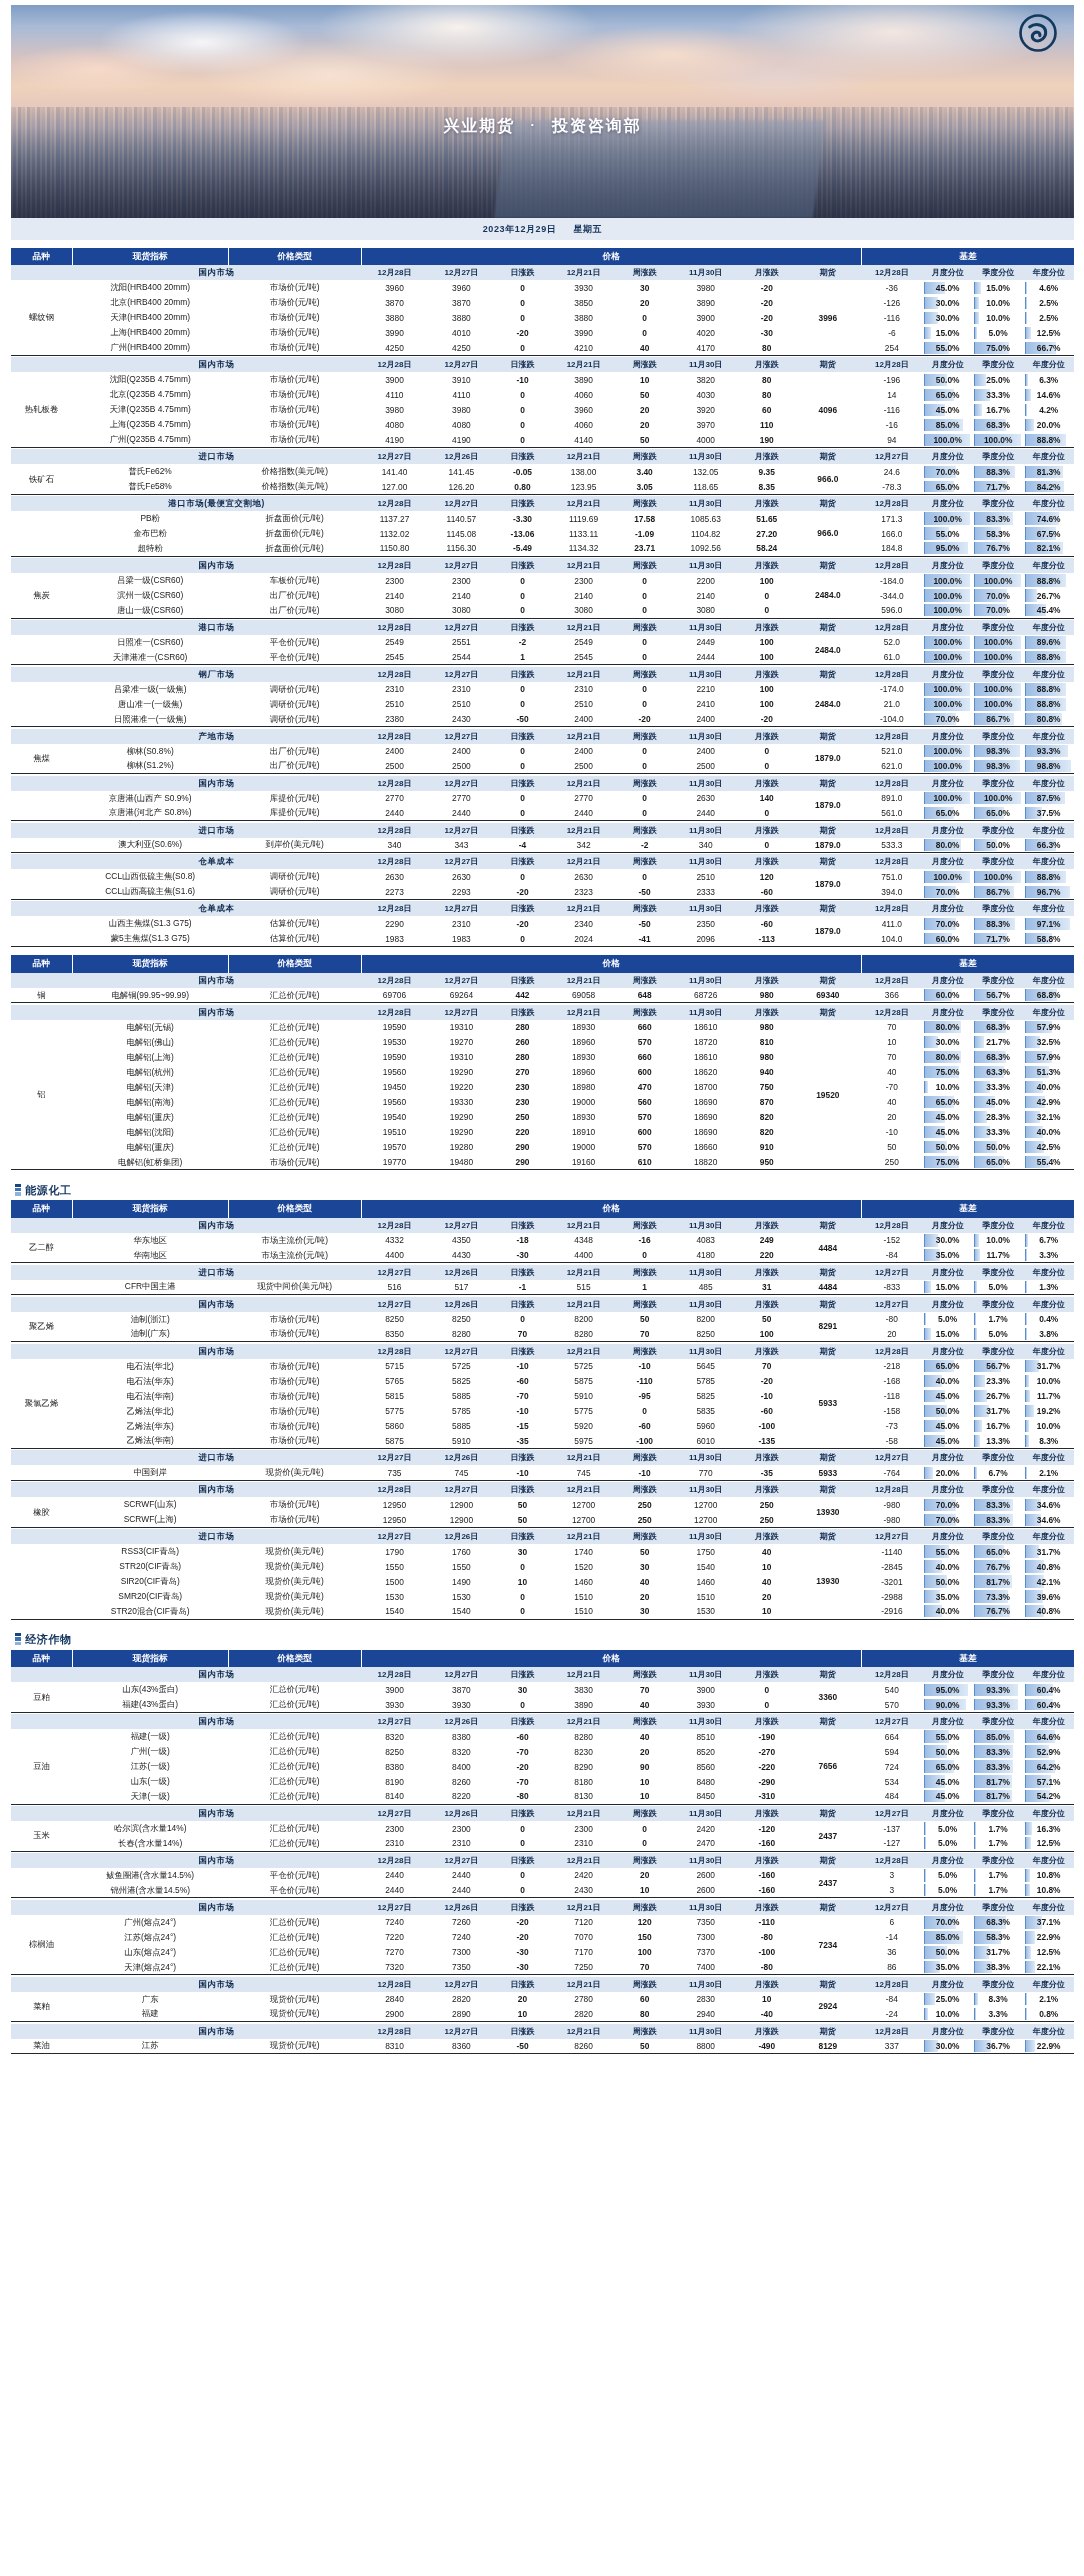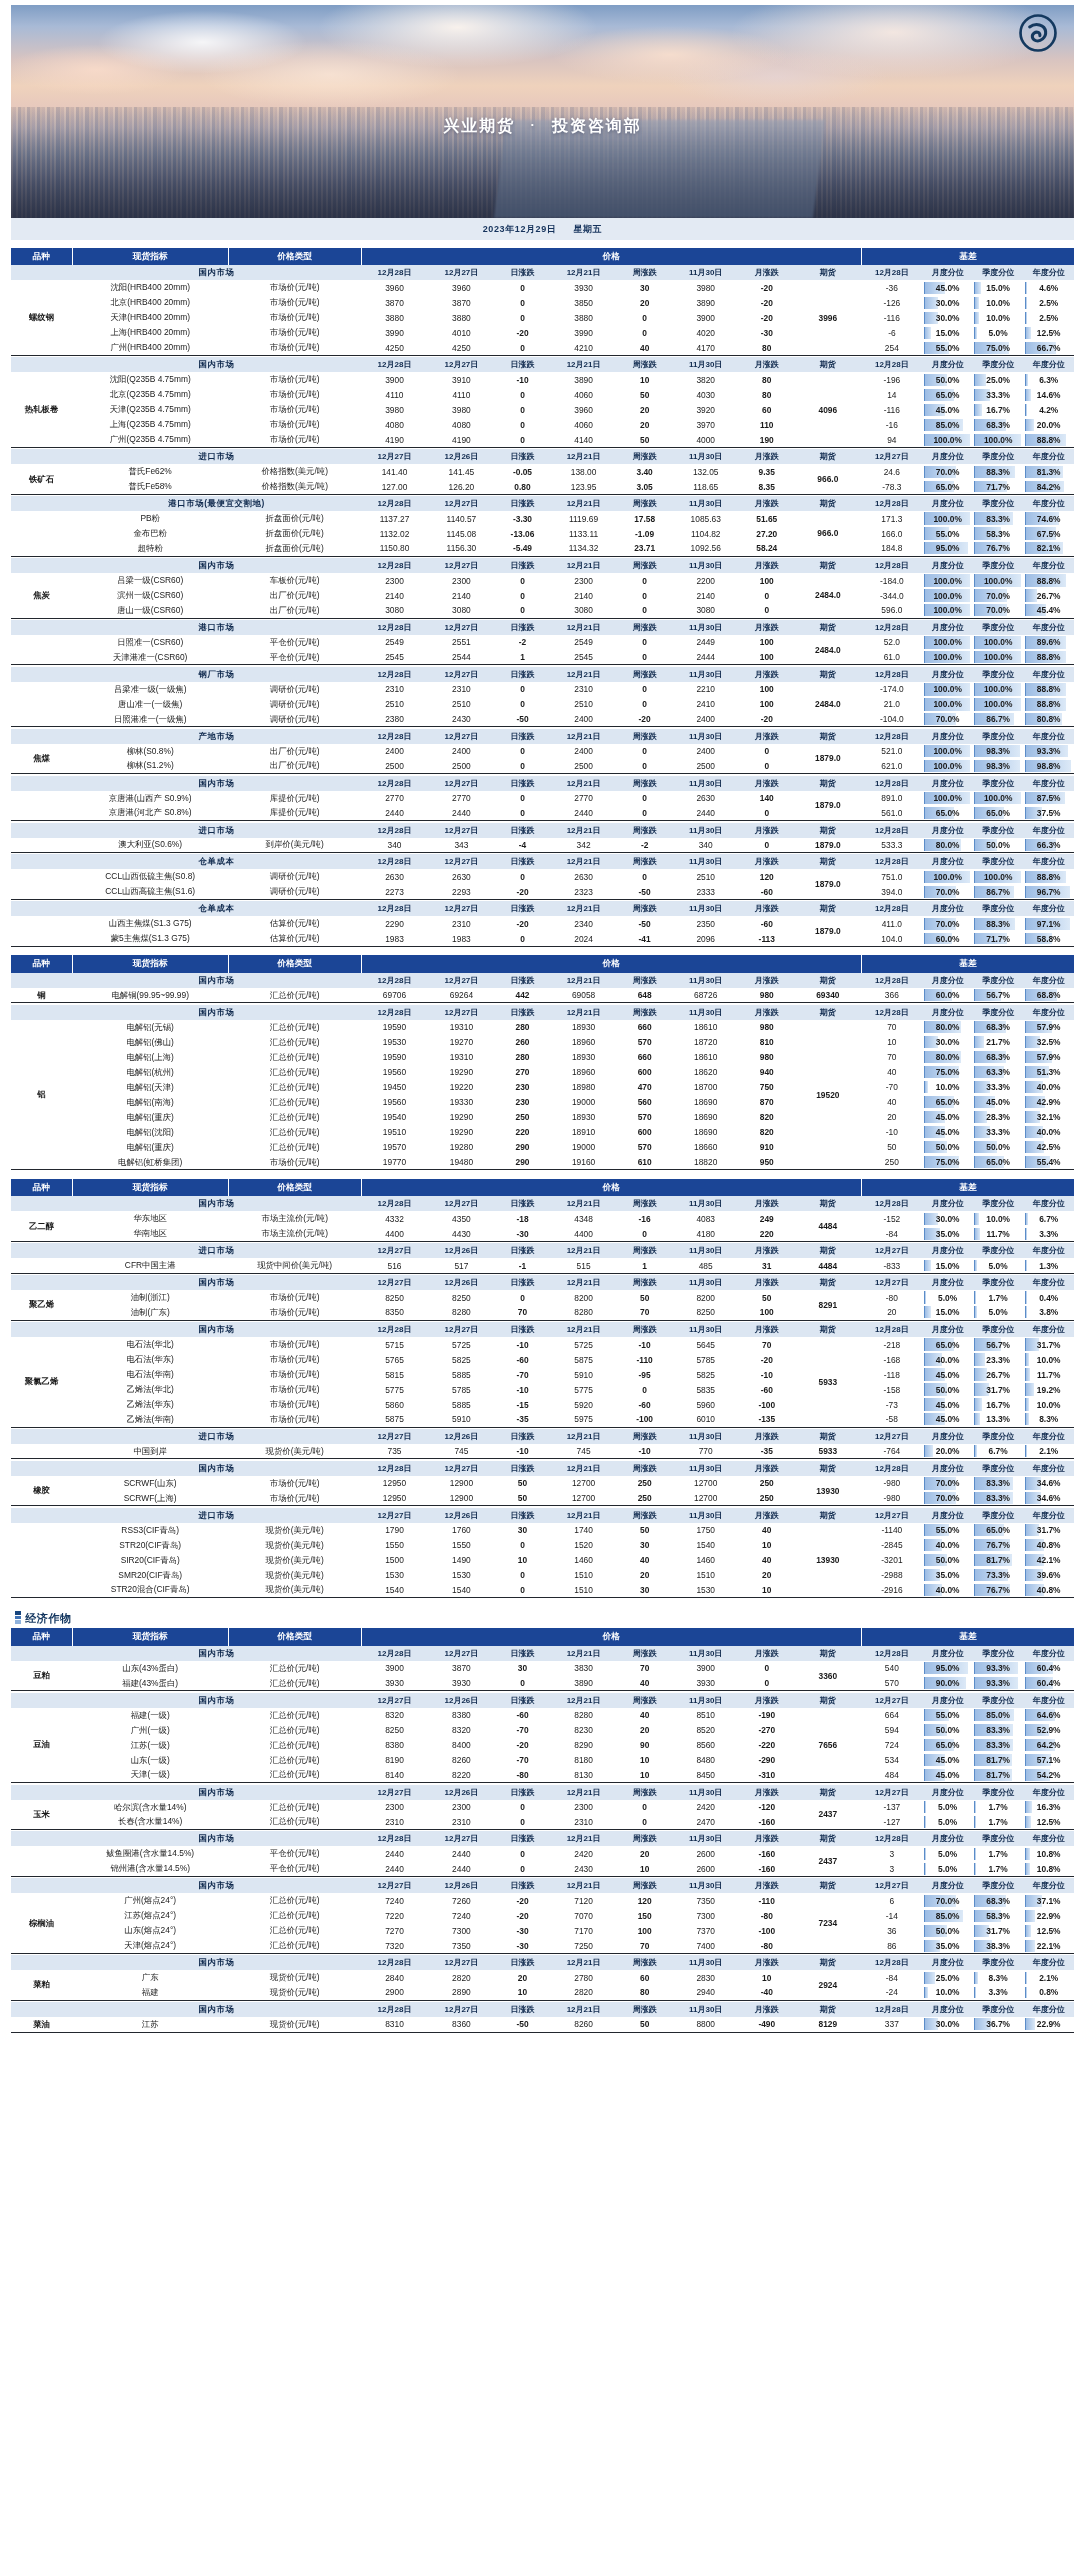--- a/index.html
+++ b/index.html
@@ -97,21 +97,21 @@
     background:#dce6f2; color:#102a4e; font-weight:bold; font-size:8px;
     text-align:center; height:15px;
   }
   .sub td.mkt{ font-size:8.4px; letter-spacing:0.6px;}
 
   tr.row td{
     height:15px; font-size:8.4px; text-align:center; color:#1a1a1a;
     background:#ffffff;
   }
   td.cat{
-    font-size:8.4px; font-weight:bold; color:#111; text-align:center;
+    font-size:8.4px; font-weight:normal; color:#111; text-align:center;
     background:#ffffff;
   }
   td.ind{ text-align:center; background:#f4f7fb; font-size:8px;}
   td.ptype{ text-align:center; background:#f4f7fb; font-size:8px;}
   td.fut{ font-weight:bold; color:#16418c; font-size:8.4px;}
   td.basis{ font-size:8.4px;}
   .up{ color:#c00000; font-weight:bold;}
   .dn{ color:#00a040; font-weight:bold;}
   .flat{ color:#111; font-weight:bold;}
 
@@ -1148,20 +1148,28 @@
             <td class="pct"><i class="bar" style="width:59.800000000000004%"></i><span class="v">65.0%</span></td>
             <td class="pct"><i class="bar" style="width:50.968%"></i><span class="v">55.4%</span></td>
           </tr>
           <tr class="endsep">
             <td colspan="15"></td>
           </tr>
         </tbody>
       </table>
     </div>
     <div class="section">
+      <div class="sec-head">
+        <span class="sec-mark">
+          <i></i>
+          <i></i>
+          <i></i>
+        </span>
+        <span class="sec-title">能源化工</span>
+      </div>
       <table class="grid">
         <colgroup>
           <col style="width:52px">
           <col style="width:133px">
           <col style="width:113px">
           <col style="width:57px">
           <col style="width:57px">
           <col style="width:47px">
           <col style="width:57px">
           <col style="width:47px">

